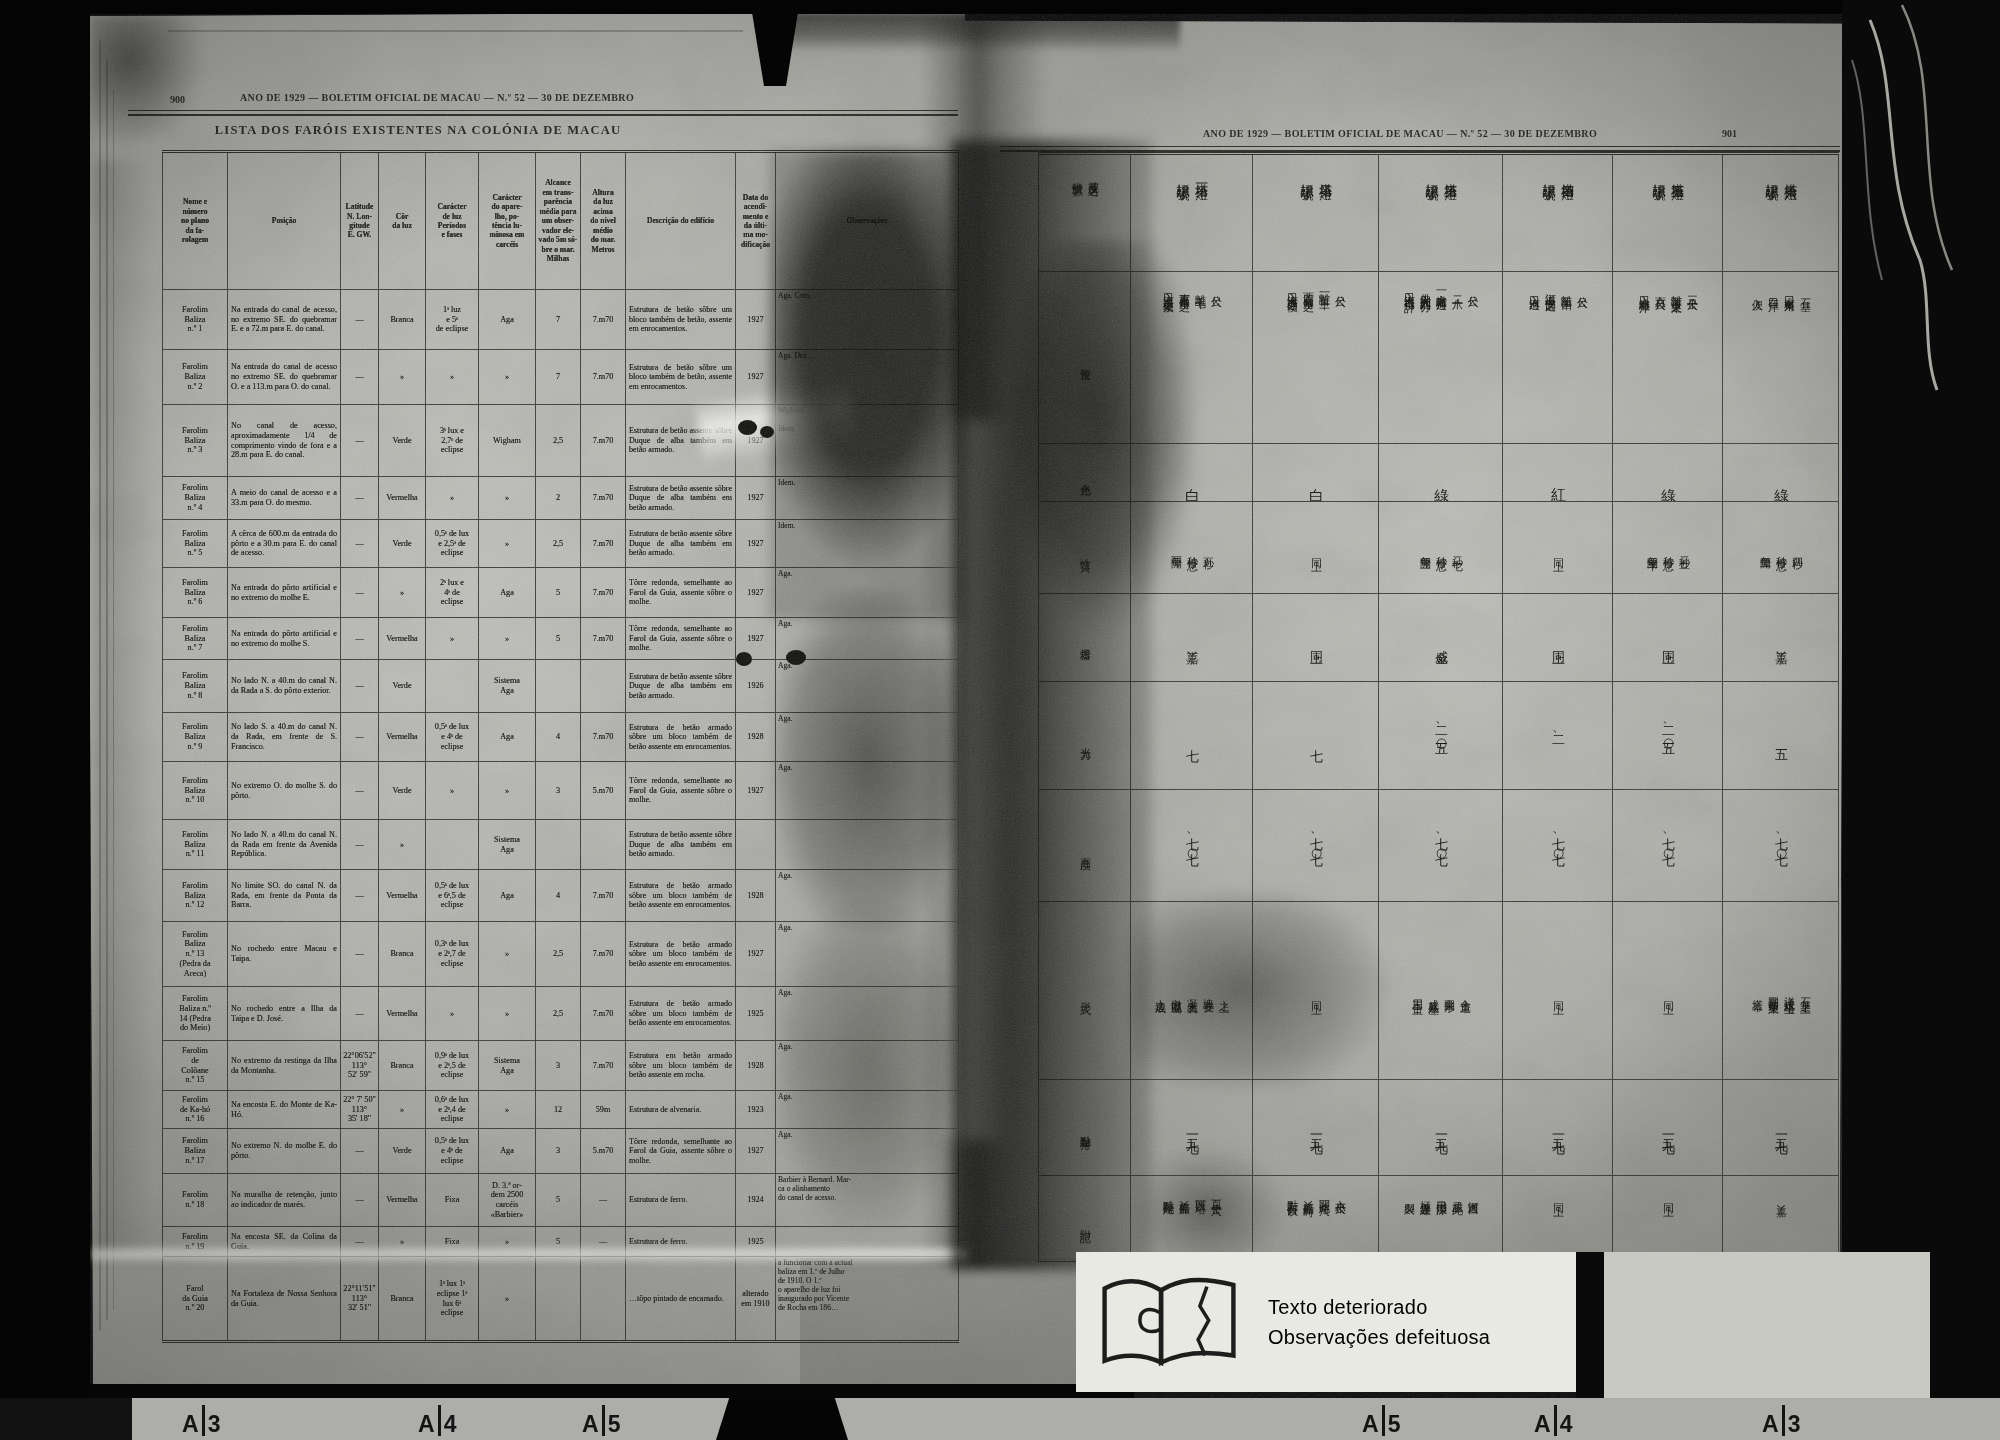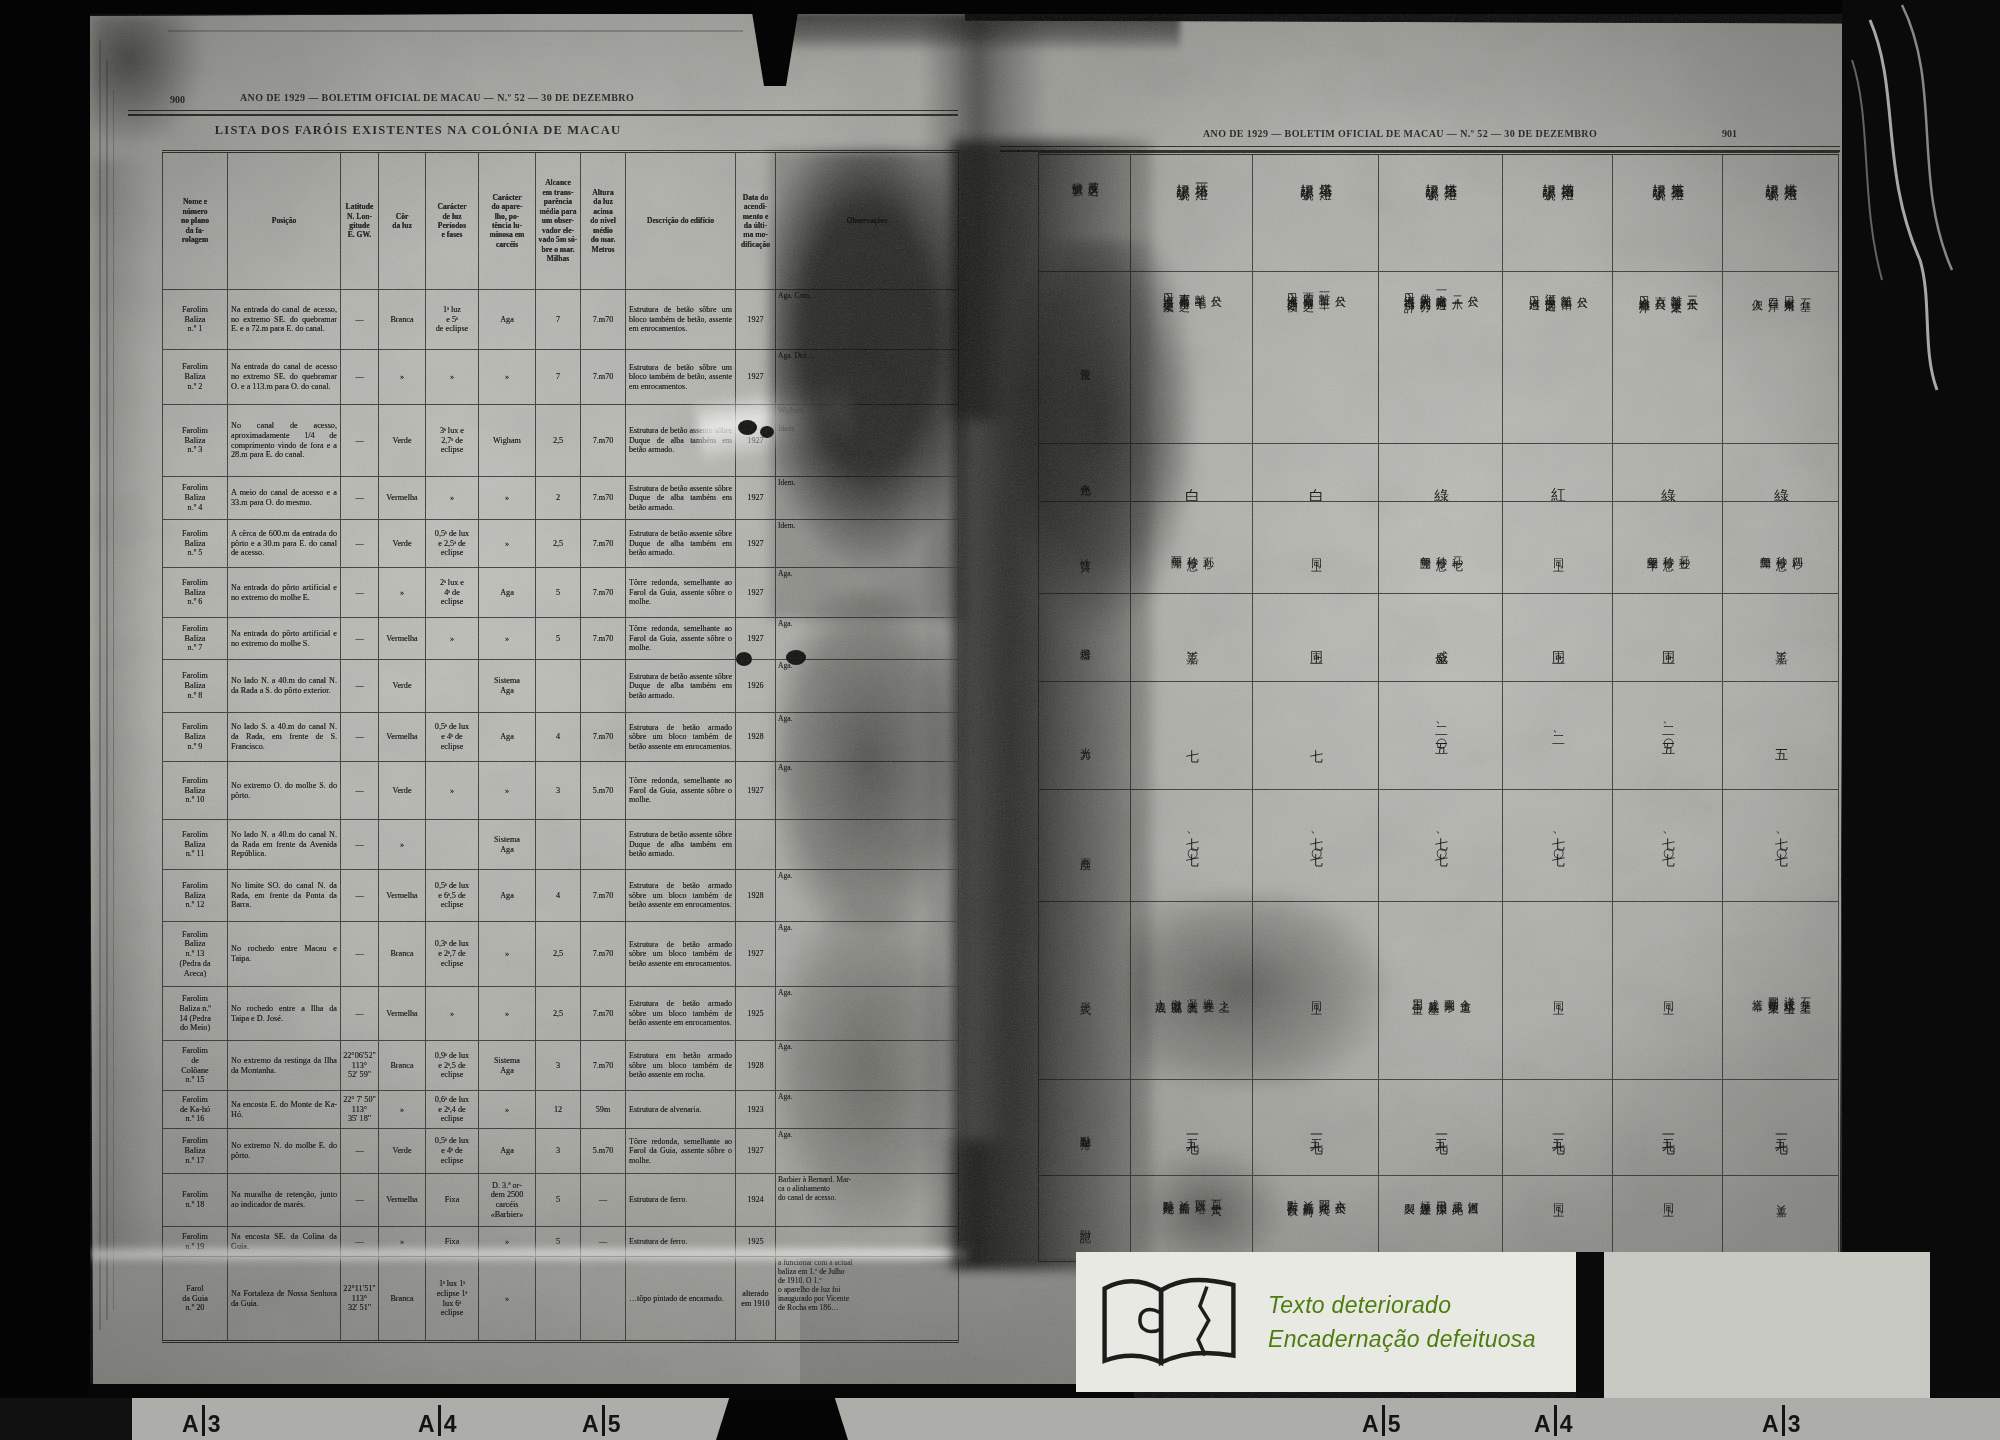--- a/index.html
+++ b/index.html
@@ -59,22 +59,22 @@
   #bottom-trapezoid{left:716px;top:1398px;width:132px;height:42px;background:#050505;
      clip-path:polygon(10% 0,90% 0,100% 100%,0 100%);}
   .film-marker{position:absolute;top:1402px;display:flex;align-items:flex-end;height:34px;
      font-family:"Liberation Sans","DejaVu Sans",sans-serif;font-weight:bold;color:#141414;}
   .mk-letter,.mk-num{font-size:23px;line-height:1;}
   .mk-bar{width:3px;height:31px;background:#141414;margin:0 3px 0 3px;}
   
   #note-panel{left:1076px;top:1252px;width:500px;height:140px;background:#e9e9e4;display:flex;align-items:center;}
   #note-bar{left:1576px;top:1252px;width:28px;height:146px;background:#0a0a0a;}
   #note-right-gray{left:1604px;top:1252px;width:326px;height:146px;background:#c9c9c4;}
-  #note-text{font-family:"Liberation Sans","DejaVu Sans",sans-serif;font-size:23px;color:#4d7c0f;
-     line-height:1.5;letter-spacing:.3px;font-style:italic;}
+  #note-text{font-family:"Liberation Sans","DejaVu Sans",sans-serif;font-size:20px;color:#000000;
+     line-height:1.5;letter-spacing:.3px;}
   
   #gutter-shadow{left:920px;top:16px;width:130px;height:1250px;pointer-events:none;mix-blend-mode:multiply;
      background:linear-gradient(90deg,rgba(0,0,0,0) 0%,rgba(20,20,18,.55) 45%,rgba(20,20,18,.35) 60%,rgba(0,0,0,0) 100%);filter:blur(4px);}
   .hole{position:absolute;background:#0c0c0a;border-radius:50%;}
   #top-wedge{left:750px;top:0;width:50px;height:86px;background:#050505;clip-path:polygon(0 0,100% 0,72% 100%,28% 100%);}
 </style>
 </head>
 <body>
 
 <div id="canvas">
@@ -772,19 +772,19 @@
   <div class="abs" id="note-panel">
     <svg width="150" height="110" viewBox="0 0 170 112" style="margin:0 24px 0 18px;">
       <path d="M12,18 C34,6 56,8 76,20 L76,102 C56,92 32,92 12,100 Z" fill="none" stroke="#1d1d1b" stroke-width="5"></path>
       <path d="M76,20 C96,8 118,4 158,14 L158,94 C124,88 96,92 76,102 Z" fill="none" stroke="#1d1d1b" stroke-width="5"></path>
       <path d="M76,20 L76,102" fill="none" stroke="#1d1d1b" stroke-width="4"></path>
       <path d="M76,46 C62,38 52,42 52,54 C52,66 64,70 76,64" fill="none" stroke="#1d1d1b" stroke-width="4"></path>
       <path d="M128,16 L120,38 L130,54 L118,76 L126,94" fill="none" stroke="#1d1d1b" stroke-width="4"></path>
     </svg>
     <div id="note-text">
       <div>Texto deteriorado</div>
-      <div>Encadernação defeituosa</div>
+      <div>Observações defeituosa</div>
     </div>
   </div>
   <div class="abs" id="note-bar"></div>
   <div class="abs" id="note-right-gray"></div>
 
 </div>
 
 </body></html>

